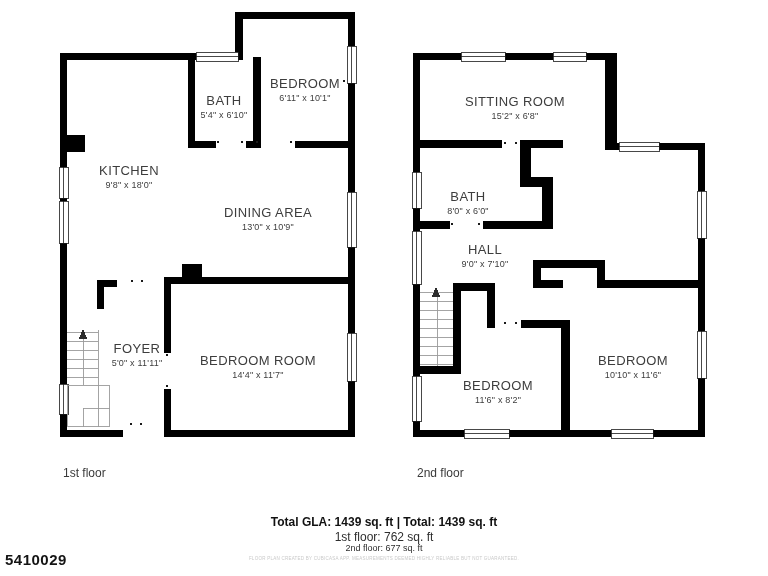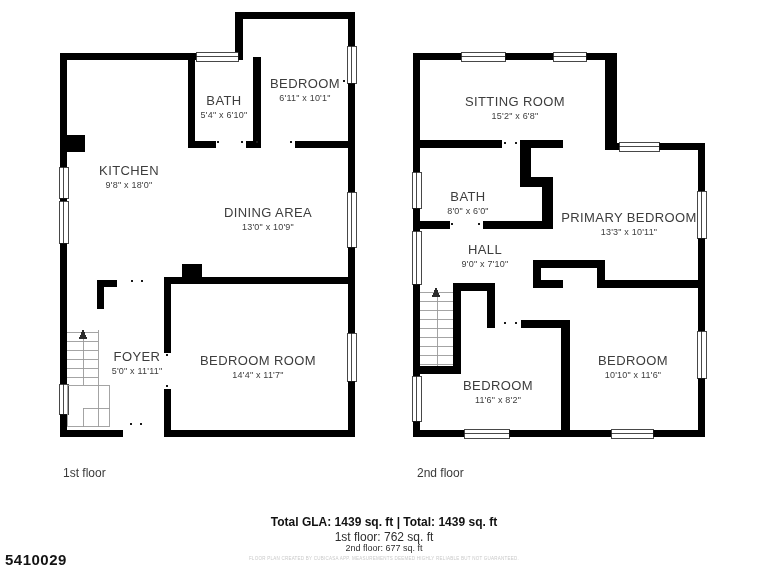--- a/index.html
+++ b/index.html
@@ -186,40 +186,36 @@
     <span class="room-dims">5'4" x 6'10"</span>
   </div>
   <div class="room-label" style="left:305px;top:91px;">
     <span class="room-name">BEDROOM</span>
     <span class="room-dims">6'11" x 10'1"</span>
   </div>
   <div class="room-label" style="left:268px;top:220px;">
     <span class="room-name">DINING AREA</span>
     <span class="room-dims">13'0" x 10'9"</span>
   </div>
-  <div class="room-label" style="left:137px;top:364px;">
+  <div class="room-label" style="left:137px;top:356px;">
     <span class="room-name">FOYER</span>
     <span class="room-dims">5'0" x 11'11"</span>
   </div>
   <div class="room-label" style="left:258px;top:368px;">
     <span class="room-name">BEDROOM ROOM</span>
     <span class="room-dims">14'4" x 11'7"</span>
   </div>
 
   <div class="room-label" style="left:515px;top:109px;">
     <span class="room-name">SITTING ROOM</span>
     <span class="room-dims">15'2" x 6'8"</span>
   </div>
   <div class="room-label" style="left:468px;top:204px;">
     <span class="room-name">BATH</span>
     <span class="room-dims">8'0" x 6'0"</span>
-  </div>
-  <div class="room-label" style="left:629px;top:225px;">
-    <span class="room-name">PRIMARY BEDROOM</span>
-    <span class="room-dims">13'3" x 10'11"</span>
   </div>
   <div class="room-label" style="left:485px;top:257px;">
     <span class="room-name">HALL</span>
     <span class="room-dims">9'0" x 7'10"</span>
   </div>
   <div class="room-label" style="left:498px;top:393px;">
     <span class="room-name">BEDROOM</span>
     <span class="room-dims">11'6" x 8'2"</span>
   </div>
   <div class="room-label" style="left:633px;top:368px;">

